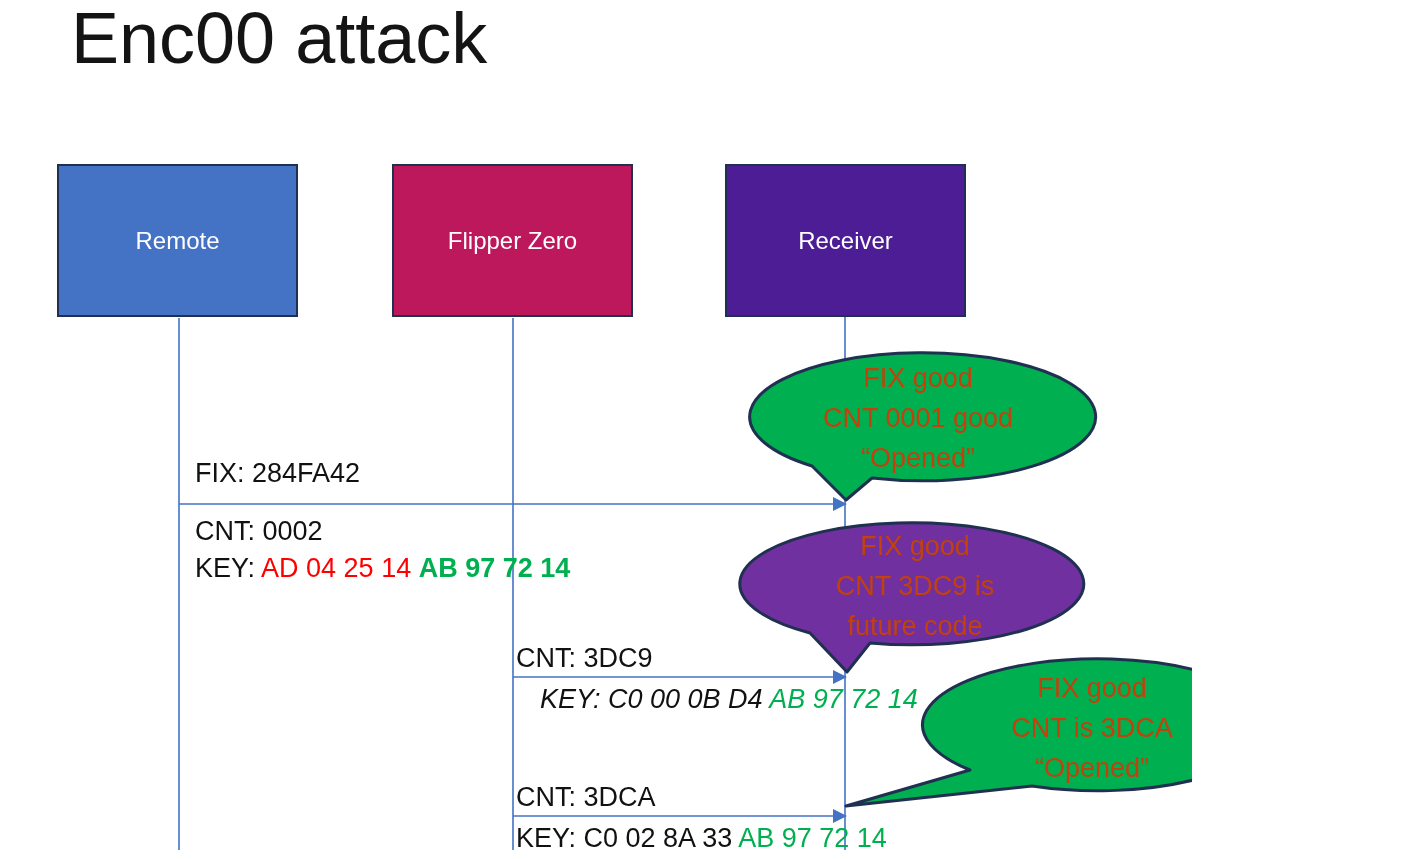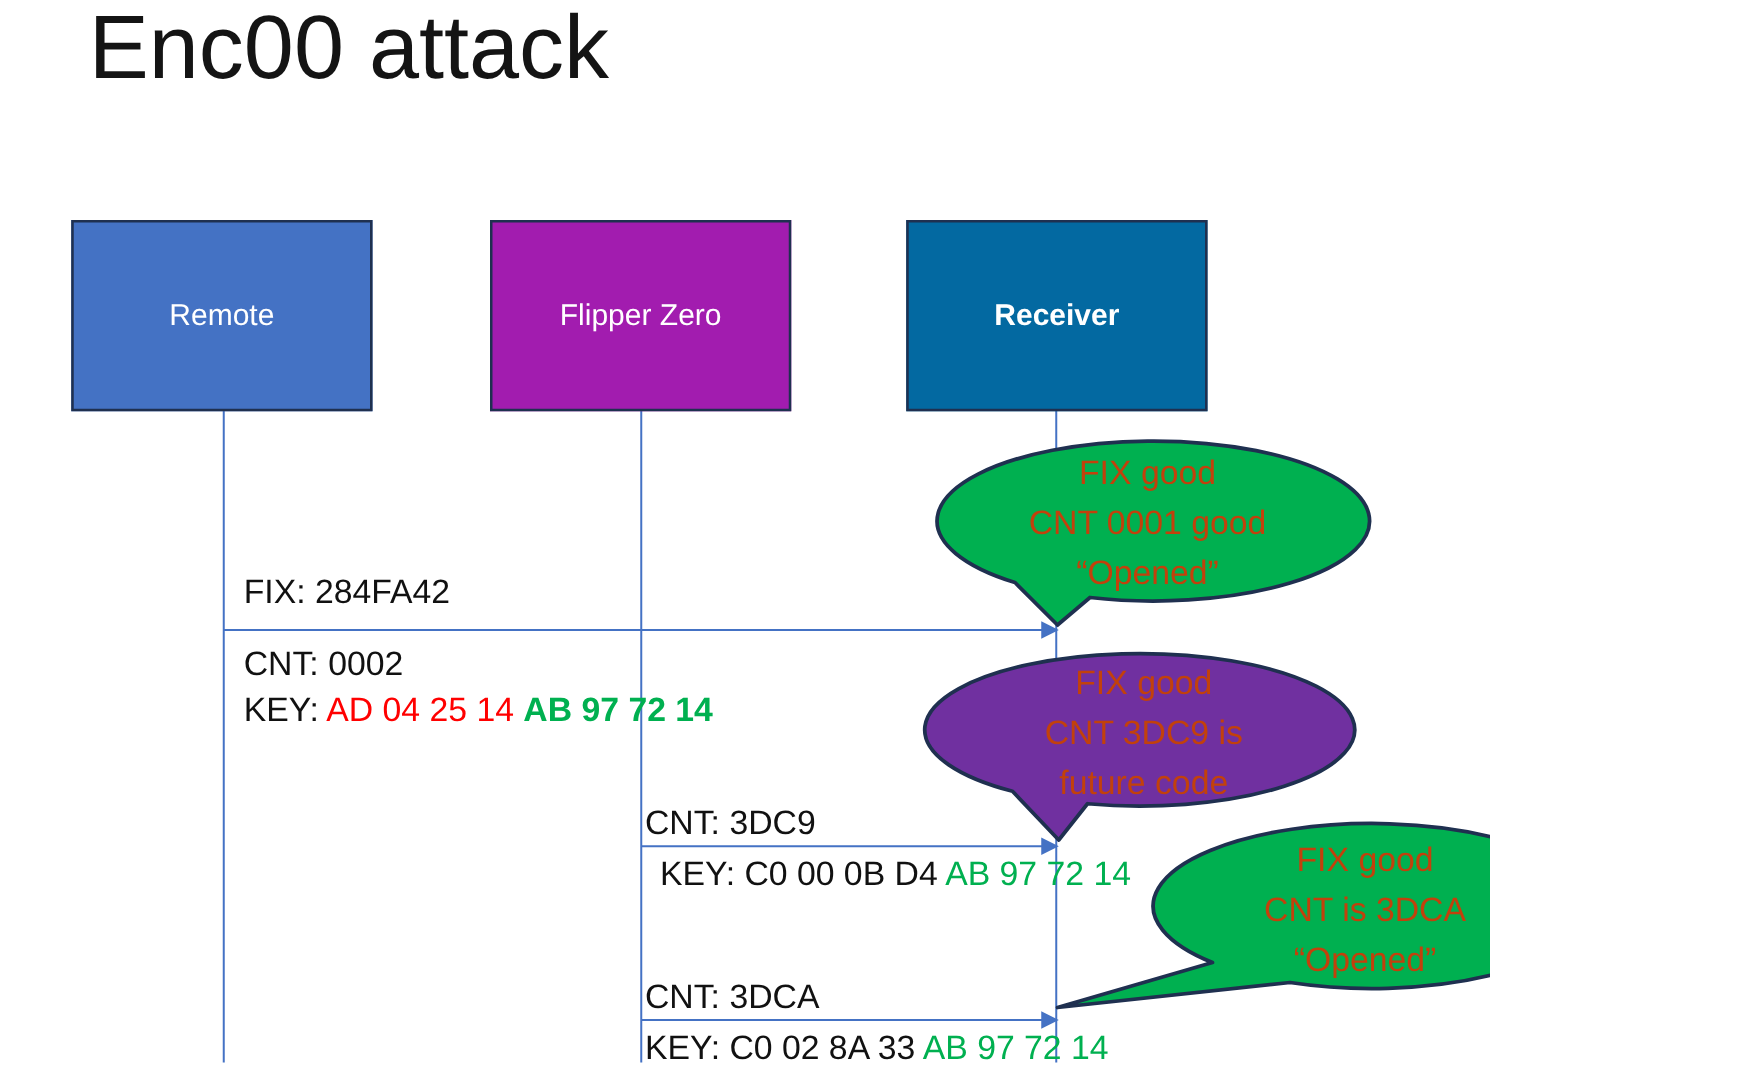--- a/index.html
+++ b/index.html
@@ -9,28 +9,28 @@
   }
   .title{
     position:absolute;left:71px;top:-12px;font-size:72px;font-weight:300;
     color:#141414;letter-spacing:0px;line-height:100px;white-space:nowrap;
   }
   .diagram-svg{position:absolute;left:0;top:0;width:1408px;height:859px;z-index:1;}
   .lifeline{stroke:#4472C4;stroke-width:1.6;}
   .connector{stroke:#4472C4;stroke-width:1.6;}
   .bubble{stroke:#1F3050;stroke-width:3;stroke-linejoin:round;}
   .actor{
-    position:absolute;top:176px;height:153px;width:241px;z-index:2;
+    position:absolute;top:164px;height:153px;width:241px;z-index:2;
     border:2px solid #1F3050;box-sizing:border-box;
     display:flex;align-items:center;justify-content:center;
     color:#ffffff;font-size:24px;
   }
   .actor-remote{left:57px;background:#4472C4;}
-  .actor-flipper{left:392px;background:#a21caf;}
-  .actor-receiver{left:725px;background:#0369a1;font-weight:bold;}
+  .actor-flipper{left:392px;background:#be185d;}
+  .actor-receiver{left:725px;background:#4c1d95;}
   .msg{position:absolute;z-index:3;font-size:27px;line-height:37px;color:#111111;white-space:nowrap;}
   .key-red{color:#FF0000;}
   .key-green{color:#00B050;}
   .key-green-bold{color:#00B050;font-weight:bold;}
   .callout-text{
     position:absolute;z-index:3;width:320px;text-align:center;
     color:#c2410c;font-size:27px;line-height:40px;
   }
   .c1{left:758px;top:358px;}
   .c2{left:755px;top:526px;}
@@ -81,21 +81,21 @@
       <span>CNT: 0002</span>
     </div>
     <div>
       <span>KEY: </span><span class="key-red">AD 04 25 14 </span><span class="key-green-bold">AB 97 72 14</span>
     </div>
   </div>
 
   <div class="msg" style="left:516px;top:640px;">
     <span>CNT: 3DC9</span>
   </div>
-  <div class="msg" style="left:528px;top:681px;">
+  <div class="msg" style="left:540px;top:681px;font-style:italic;">
     <span>KEY: </span><span>C0 00 0B D4 </span><span class="key-green">AB 97 72 14</span>
   </div>
 
   <div class="msg" style="left:516px;top:779px;">
     <span>CNT: 3DCA</span>
   </div>
   <div class="msg" style="left:516px;top:820px;">
     <span>KEY: </span><span>C0 02 8A 33 </span><span class="key-green">AB 97 72 14</span>
   </div>
 

